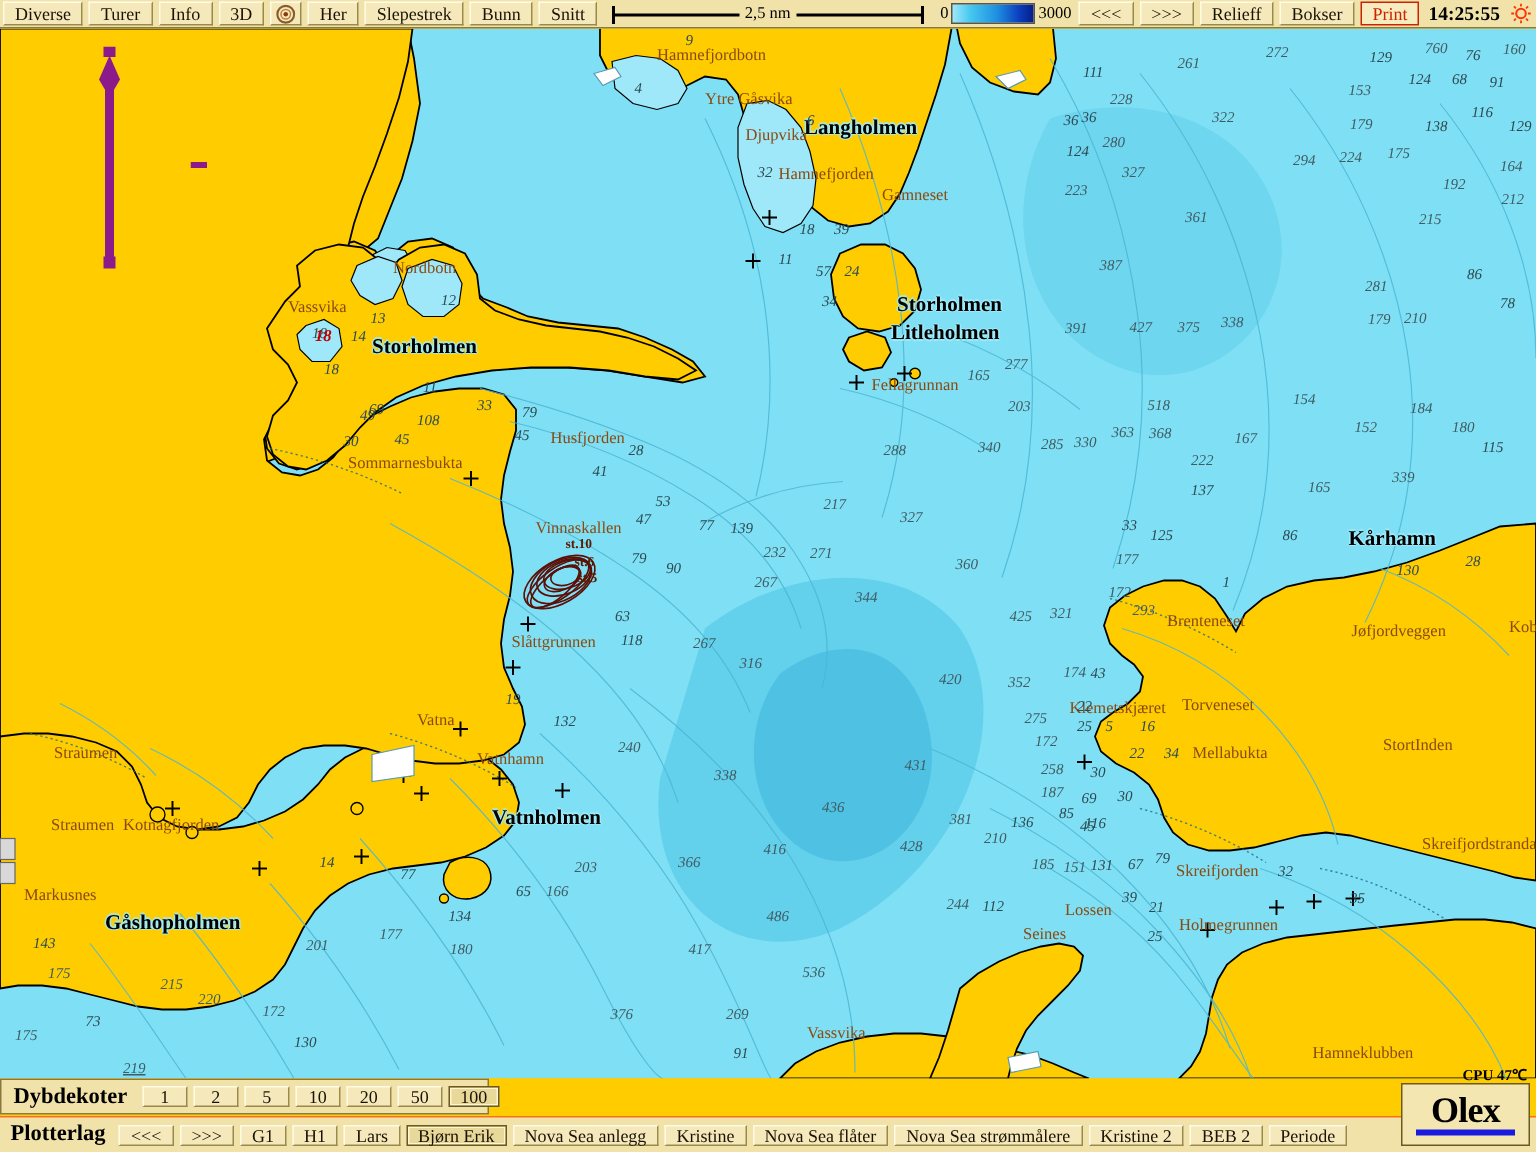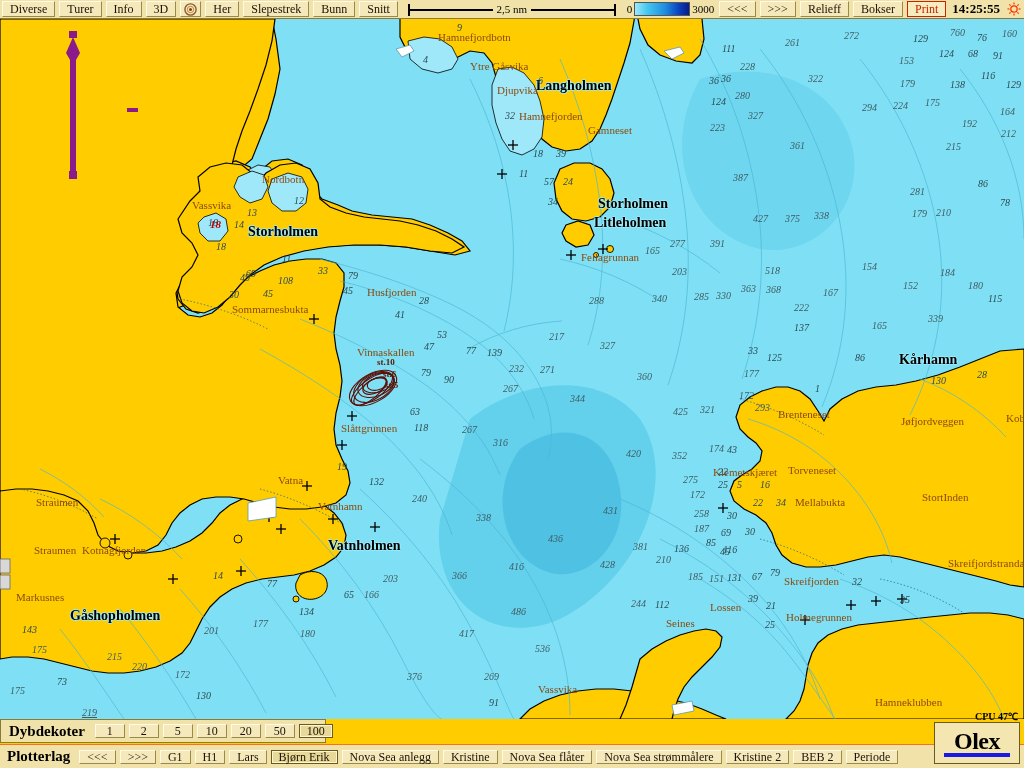--- a/index.html
+++ b/index.html
@@ -490,21 +490,21 @@
         <div class="mlabel lbl-minor" style="left: 778px; top: 389px;">Brenteneset</div>
         <div class="mlabel lbl-minor" style="left: 901px; top: 396px;">Jøfjordveggen</div>
         <div class="mlabel lbl-minor" style="left: 1006px; top: 393px;">Kob</div>
         <div class="mlabel lbl-minor" style="left: 713px; top: 447px;">Klemetskjæret</div>
         <div class="mlabel lbl-minor" style="left: 788px; top: 445px;">Torveneset</div>
         <div class="mlabel lbl-minor" style="left: 795px; top: 477px;">Mellabukta</div>
         <div class="mlabel lbl-minor" style="left: 922px; top: 472px;">StortInden</div>
         <div class="mlabel lbl-minor" style="left: 948px; top: 538px;">Skreifjordstranda</div>
         <div class="mlabel lbl-minor" style="left: 784px; top: 556px;">Skreifjorden</div>
         <div class="mlabel lbl-minor" style="left: 710px; top: 582px;">Lossen</div>
-        <div class="mlabel lbl-minor" style="left: 666px; top: 598px; text-align: center;">Seines</div>
+        <div class="mlabel lbl-minor" style="left: 682px; top: 598px; text-align: center;">Seines</div>
         <div class="mlabel lbl-minor" style="left: 786px; top: 592px;">Holmegrunnen</div>
         <div class="mlabel lbl-minor" style="left: 875px; top: 677px;">Hamneklubben</div>
         <div class="mlabel lbl-minor" style="left: 538px; top: 664px;">Vassvika</div>
         <div class="st-label" style="left: 377px; top: 338px;">st.10</div>
         <div class="st-label" style="left: 383px; top: 350px;">st.6</div>
         <div class="st-label" style="left: 385px; top: 361px;">st.5</div>
         <div class="mlabel sounding" style="left: 722px; top: 24px;">111</div>
         <div class="mlabel sounding deep" style="left: 785px; top: 18px;">261</div>
         <div class="mlabel sounding deep" style="left: 844px; top: 11px;">272</div>
         <div class="mlabel sounding" style="left: 913px; top: 14px;">129</div>
@@ -536,21 +536,21 @@
         <div class="mlabel sounding deep" style="left: 946px; top: 122px;">215</div>
         <div class="mlabel sounding deep" style="left: 733px; top: 153px;">387</div>
         <div class="mlabel sounding deep" style="left: 753px; top: 194px;">427</div>
         <div class="mlabel sounding deep" style="left: 785px; top: 194px;">375</div>
         <div class="mlabel sounding deep" style="left: 814px; top: 191px;">338</div>
         <div class="mlabel sounding deep" style="left: 910px; top: 167px;">281</div>
         <div class="mlabel sounding deep" style="left: 912px; top: 189px;">179</div>
         <div class="mlabel sounding deep" style="left: 936px; top: 188px;">210</div>
         <div class="mlabel sounding" style="left: 978px; top: 159px;">86</div>
         <div class="mlabel sounding" style="left: 1000px; top: 178px;">78</div>
-        <div class="mlabel sounding deep" style="left: 710px; top: 195px; margin-top: 24px;">391</div>
+        <div class="mlabel sounding deep" style="left: 710px; top: 195px;">391</div>
         <div class="mlabel sounding deep" style="left: 670px; top: 219px;">277</div>
         <div class="mlabel sounding deep" style="left: 645px; top: 226px;">165</div>
         <div class="mlabel sounding deep" style="left: 672px; top: 247px;">203</div>
         <div class="mlabel sounding deep" style="left: 765px; top: 246px;">518</div>
         <div class="mlabel sounding deep" style="left: 862px; top: 242px;">154</div>
         <div class="mlabel sounding deep" style="left: 940px; top: 248px;">184</div>
         <div class="mlabel sounding deep" style="left: 823px; top: 268px;">167</div>
         <div class="mlabel sounding deep" style="left: 903px; top: 261px;">152</div>
         <div class="mlabel sounding deep" style="left: 968px; top: 261px;">180</div>
         <div class="mlabel sounding" style="left: 988px; top: 274px;">115</div>

